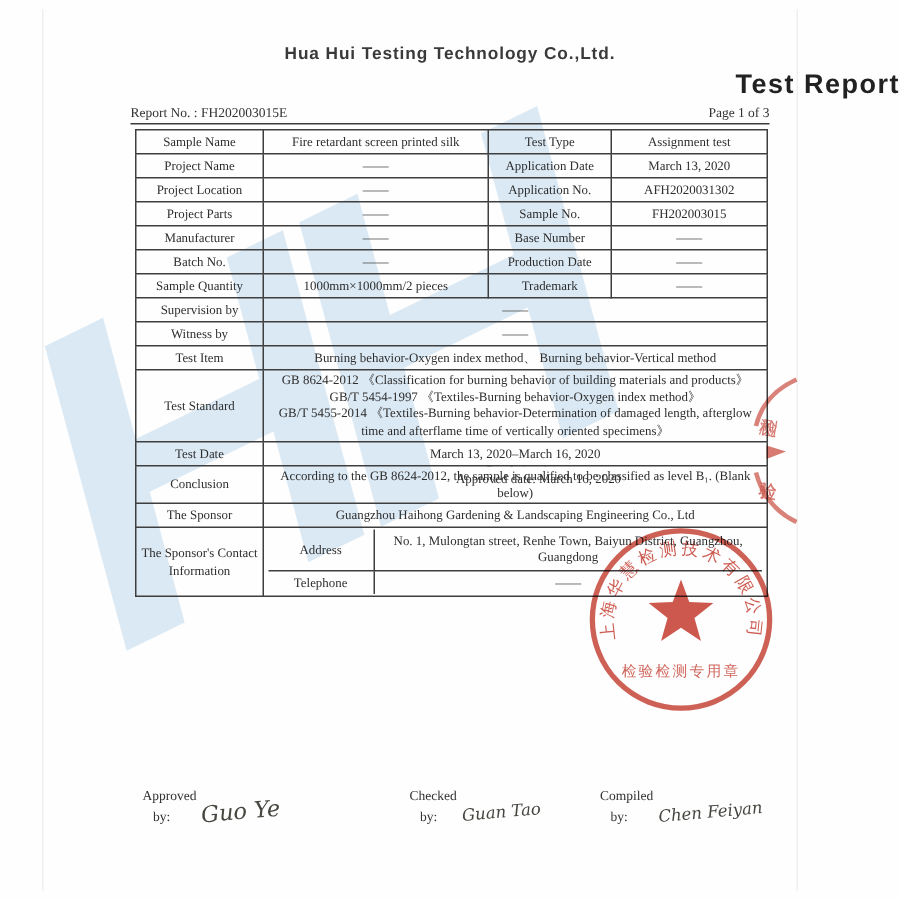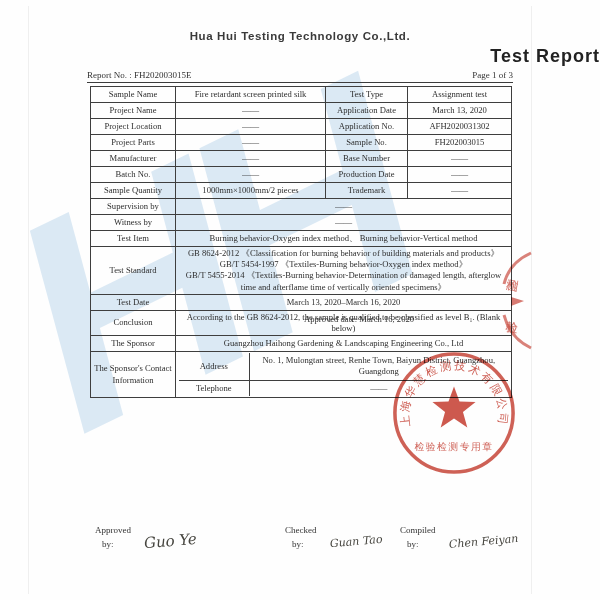--- a/index.html
+++ b/index.html
@@ -55,23 +55,23 @@
   table.inner { width:100%; border-collapse:collapse; table-layout:fixed; font-size:8.6px; }
   table.inner td { border:none; height:16px; }
   table.inner tr.addr td { height:27px; border-bottom:1px solid #3e3e3e; }
   table.inner td.sub-label { border-right:1px solid #3e3e3e;text-align:center; }
   .std-line { text-align:center; }
   .agency-block {
     position:absolute; left:128px; bottom:8px; text-align:left; line-height:1.6; white-space:nowrap;
   }
 
   .footer { position:absolute; top:524px; left:90px; width:421px; height:46px; z-index:2; font-size:9px; }
-  .sig-block { position:absolute; top:0; display:flex; gap:13px; }
+  .sig-block { position:absolute; top:0; display:flex; gap:3px; }
   .sig-approved { left:5px; }
-  .sig-checked { left:183px;margin-left:12px; }
+  .sig-checked { left:183px; }
   .sig-compiled { left:310px; }
   .sig-label { line-height:1.5; color:#333; }
   .sig-label .l2 { padding-left:7px; }
   .signature {
     font-family:"DejaVu Serif",serif; font-style:italic; color:#46453f;
     transform:rotate(-5deg); margin-top:9px; white-space:nowrap;
   }
   .sig-approved .signature { font-size:15px; margin-top:8px; }
   .sig-checked .signature { font-size:11px; margin-top:11px; }
   .sig-compiled .signature { font-size:11px; margin-top:11px; }

